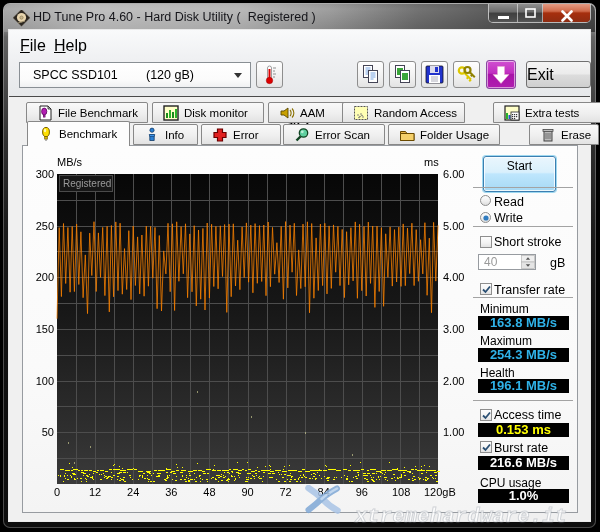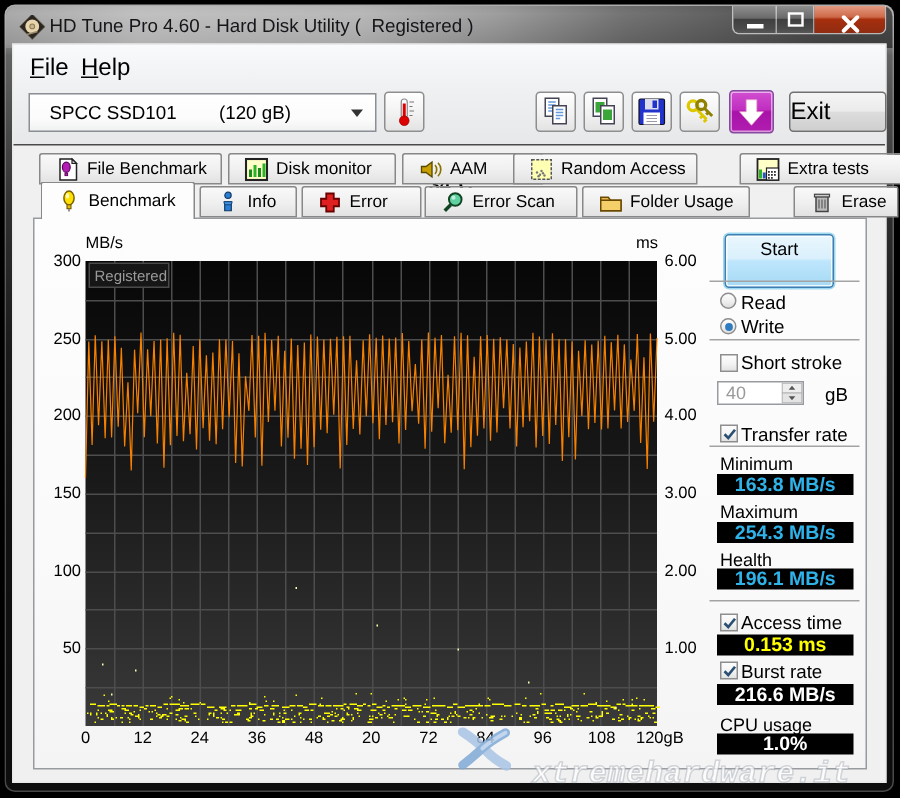--- a/index.html
+++ b/index.html
@@ -292,21 +292,21 @@
 <div class="glab" style="left:420.0px;top:73.7px">5.00</div>
 <div class="glab" style="left:420.0px;top:125.3px">4.00</div>
 <div class="glab" style="left:420.0px;top:177.0px">3.00</div>
 <div class="glab" style="left:420.0px;top:228.7px">2.00</div>
 <div class="glab" style="left:420.0px;top:280.3px">1.00</div>
 <div class="glab" style="left:26.0px;top:340.0px;width:16px;text-align:center">0</div>
 <div class="glab" style="left:64.1px;top:340.0px;width:16px;text-align:center">12</div>
 <div class="glab" style="left:102.2px;top:340.0px;width:16px;text-align:center">24</div>
 <div class="glab" style="left:140.3px;top:340.0px;width:16px;text-align:center">36</div>
 <div class="glab" style="left:178.4px;top:340.0px;width:16px;text-align:center">48</div>
-<div class="glab" style="left:216.5px;top:340.0px;width:16px;text-align:center">20</div>
+<div class="glab" style="left:216.5px;top:340.0px;width:16px;text-align:center">90</div>
 <div class="glab" style="left:254.6px;top:340.0px;width:16px;text-align:center">72</div>
 <div class="glab" style="left:292.7px;top:340.0px;width:16px;text-align:center">84</div>
 <div class="glab" style="left:330.8px;top:340.0px;width:16px;text-align:center">96</div>
 <div class="glab" style="left:368.9px;top:340.0px;width:16px;text-align:center">108</div>
 <div class="glab" style="left:401.0px;top:340.0px">120gB</div>
 <div id="startb">Start</div>
 <div class="sep" style="top:41.0px"></div>
 <div class="sep" style="top:80.0px"></div>
 <div class="sep" style="top:150.5px"></div>
 <div class="sep" style="top:254.0px"></div>

